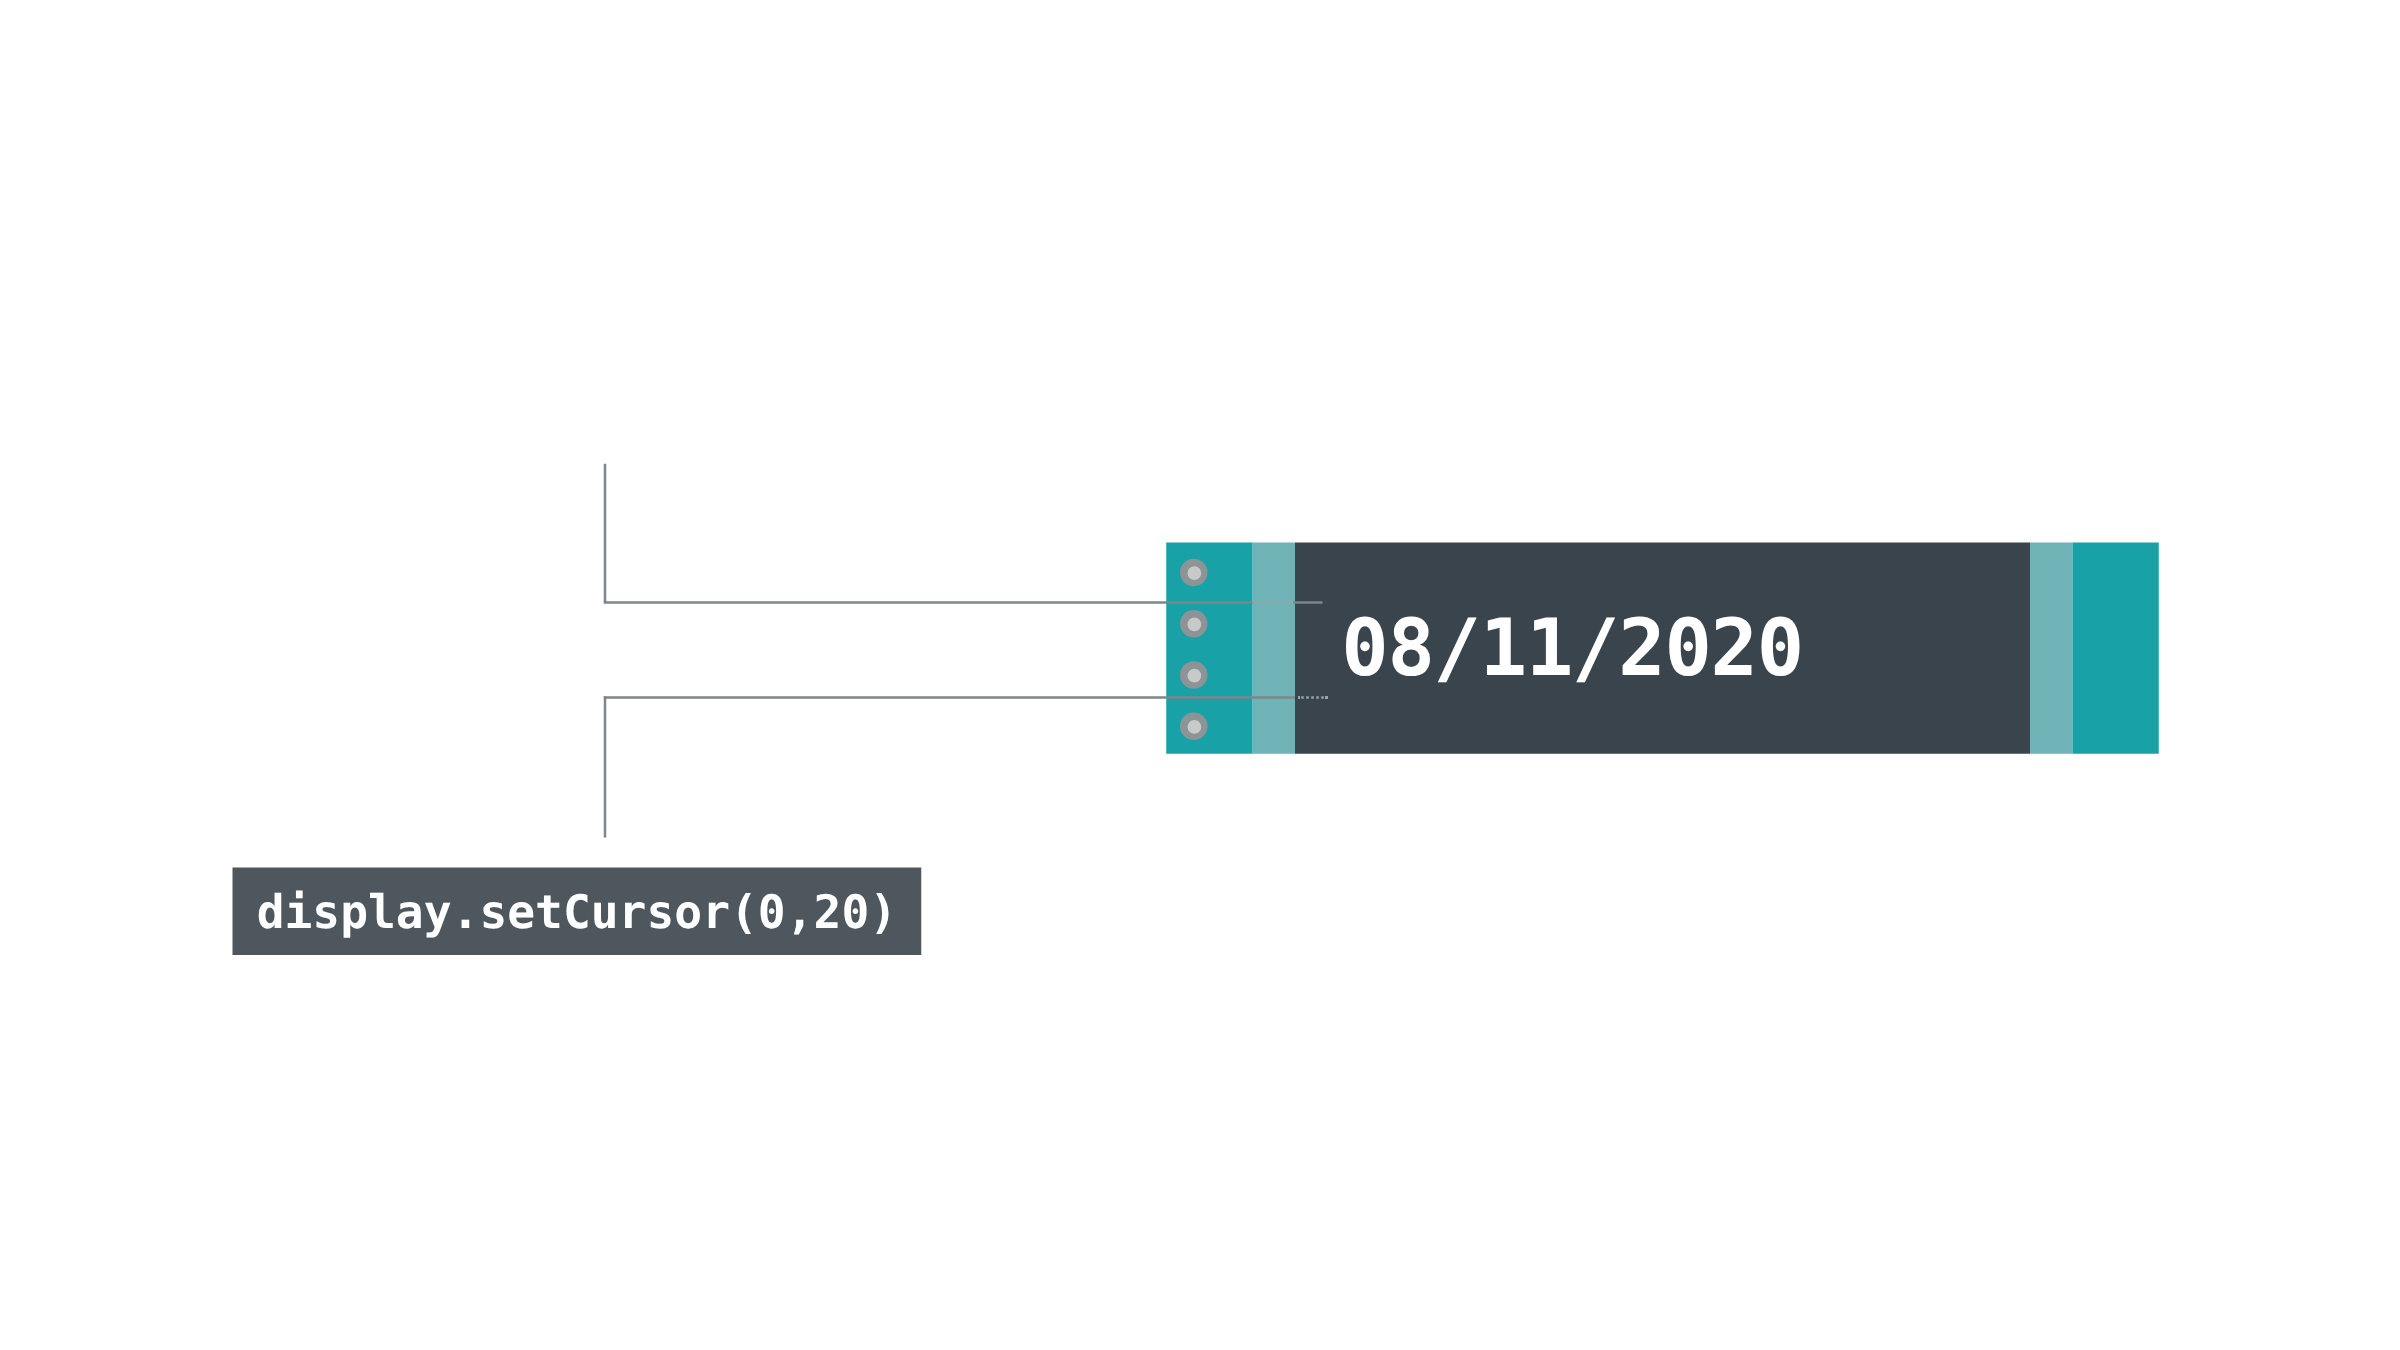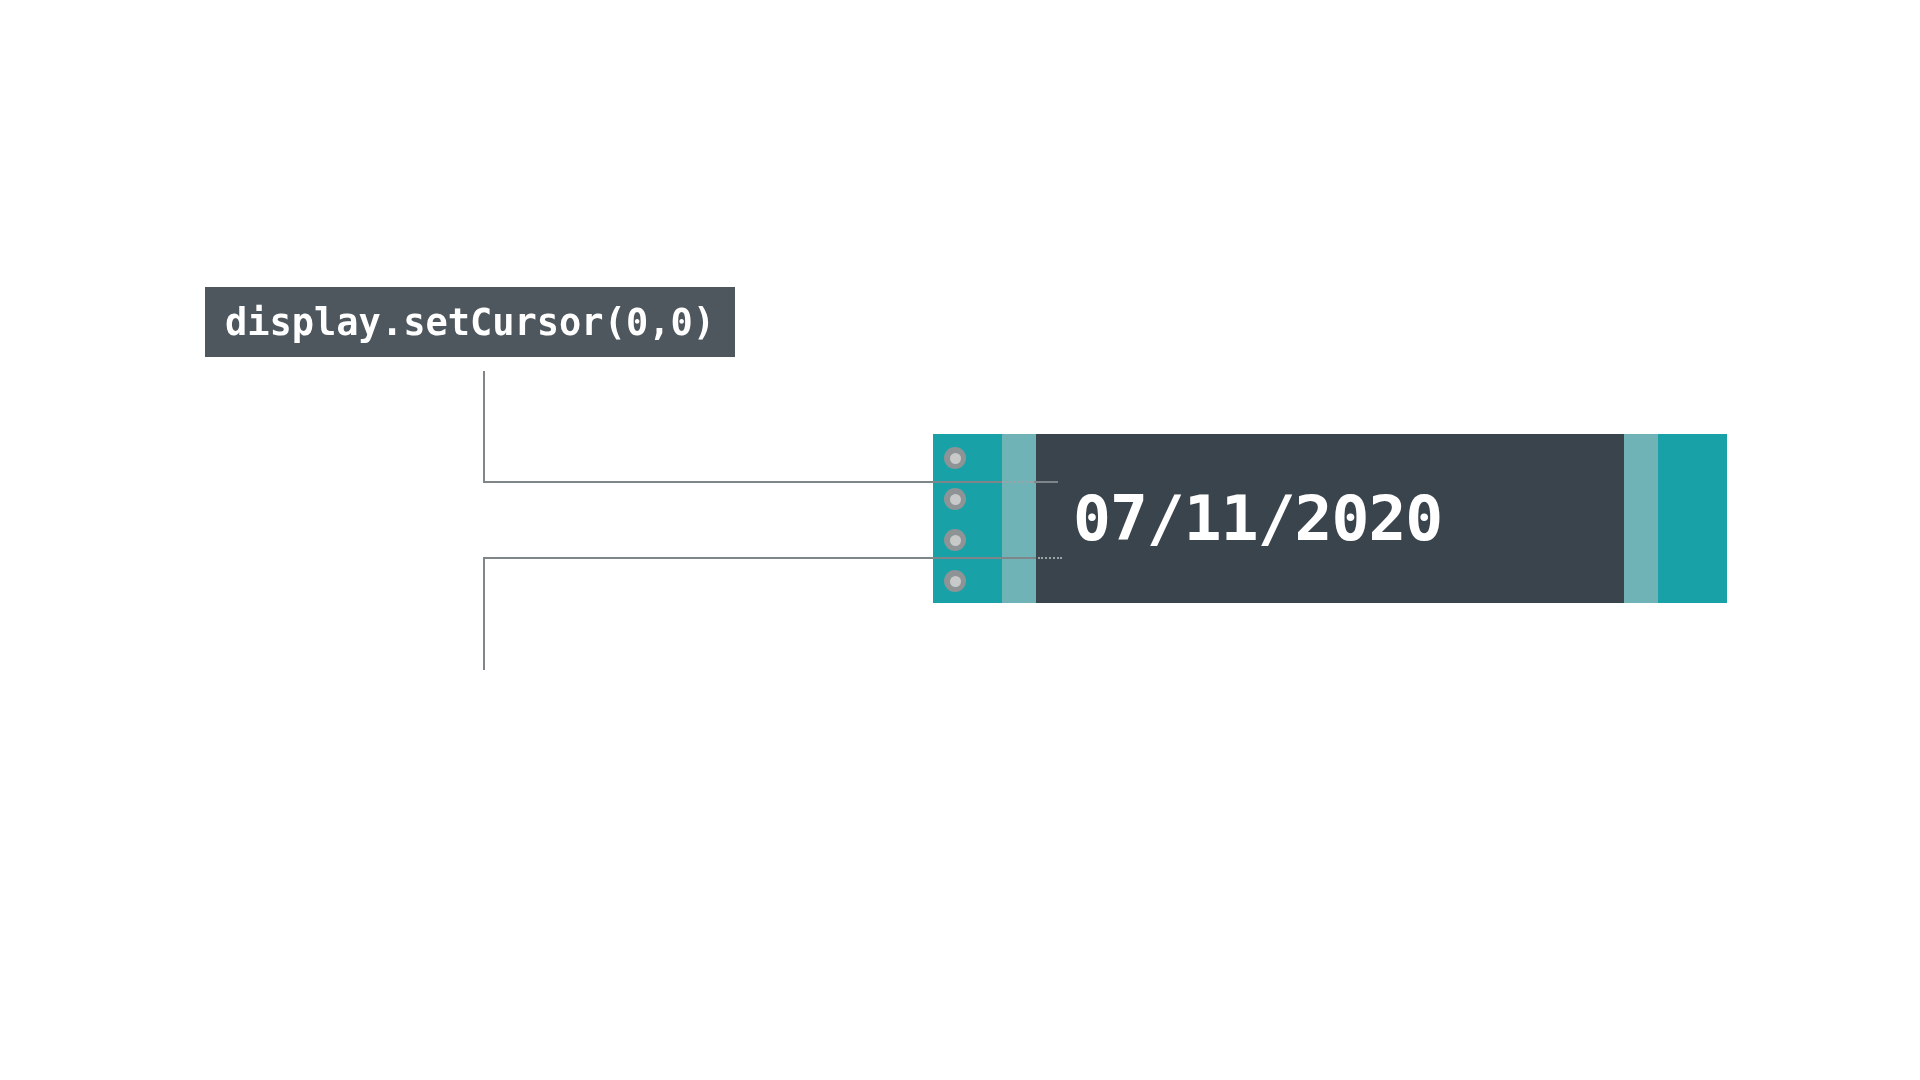--- a/index.html
+++ b/index.html
@@ -69,42 +69,42 @@
   .pin.p1{top:13px;}
   .pin.p2{top:54px;}
   .pin.p3{top:95px;}
   .pin.p4{top:136px;}
 </style>
 </head>
 <body>
 
 <div class="canvas">
 
-  <div class="code-label top">
-    <span>display.setCursor(0,0)</span>
+
+  <div class="code-label bottom">
+    <span>display.setCursor(0,20)</span>
   </div>
-
 
   <div class="line vline1"></div>
   <div class="line hline1"></div>
   <div class="dotted dot1"></div>
   <div class="line hline1b"></div>
 
   <div class="line hline2"></div>
   <div class="dotted dot2"></div>
   <div class="line vline2"></div>
 
   <div class="module">
     <div class="teal-bar">
       <div class="pin p1"></div>
       <div class="pin p2"></div>
       <div class="pin p3"></div>
       <div class="pin p4"></div>
     </div>
     <div class="light-strip"></div>
     <div class="screen">
-      <div>07/11/2020</div>
+      <div>08/11/2020</div>
     </div>
     <div class="light-strip"></div>
     <div class="teal-bar"></div>
   </div>
 
 </div>
 
 </body></html>

